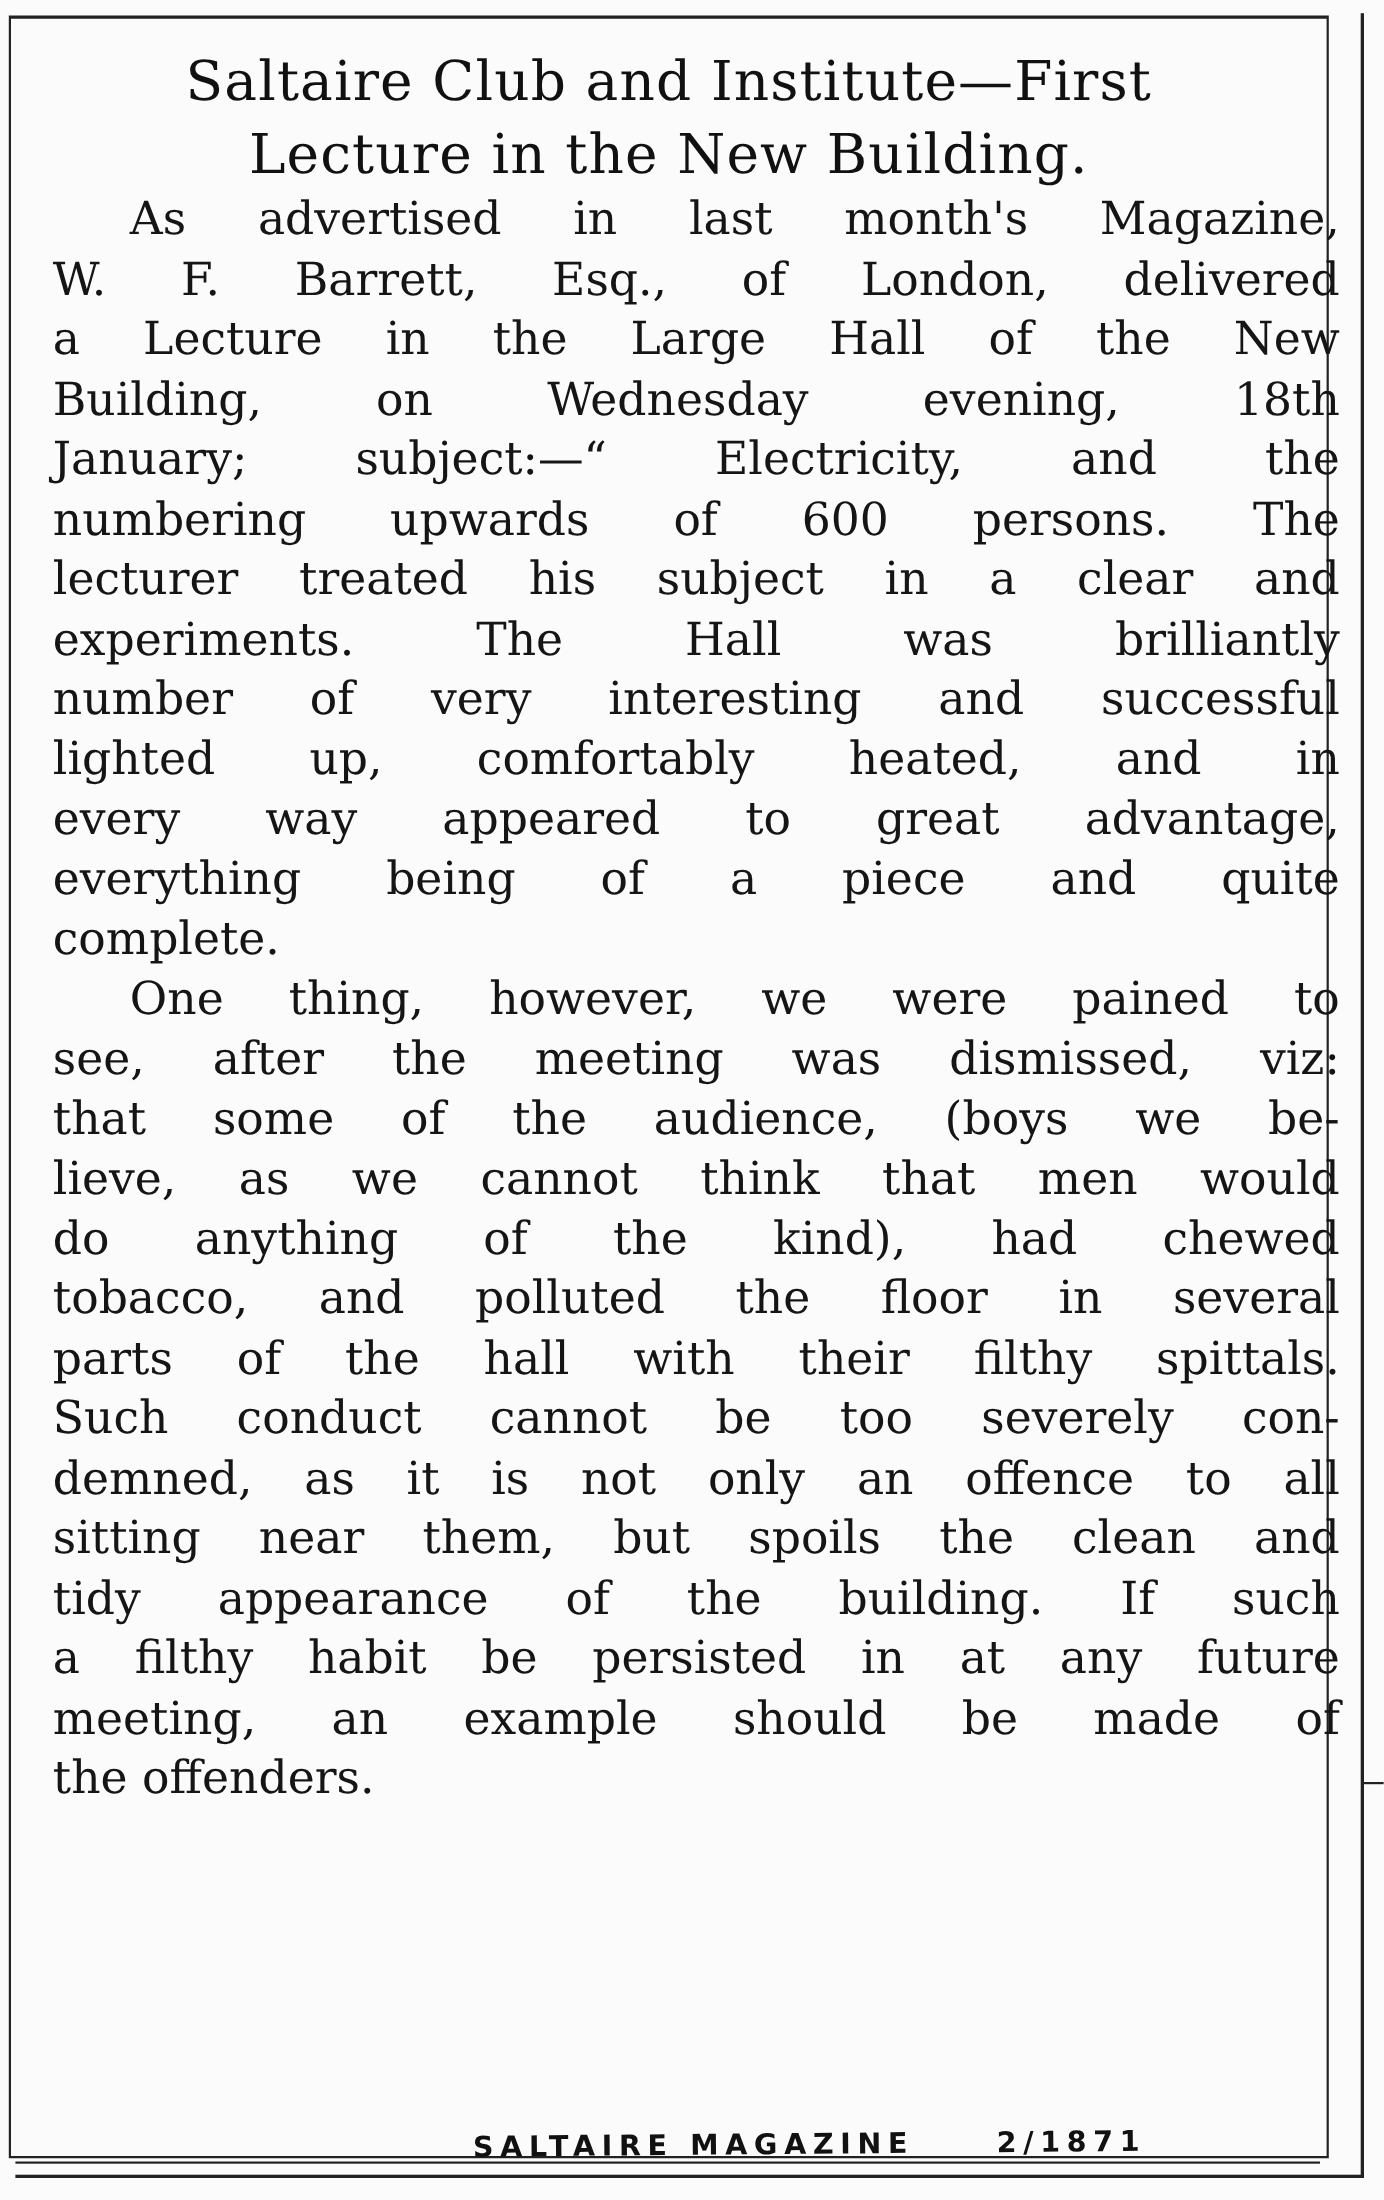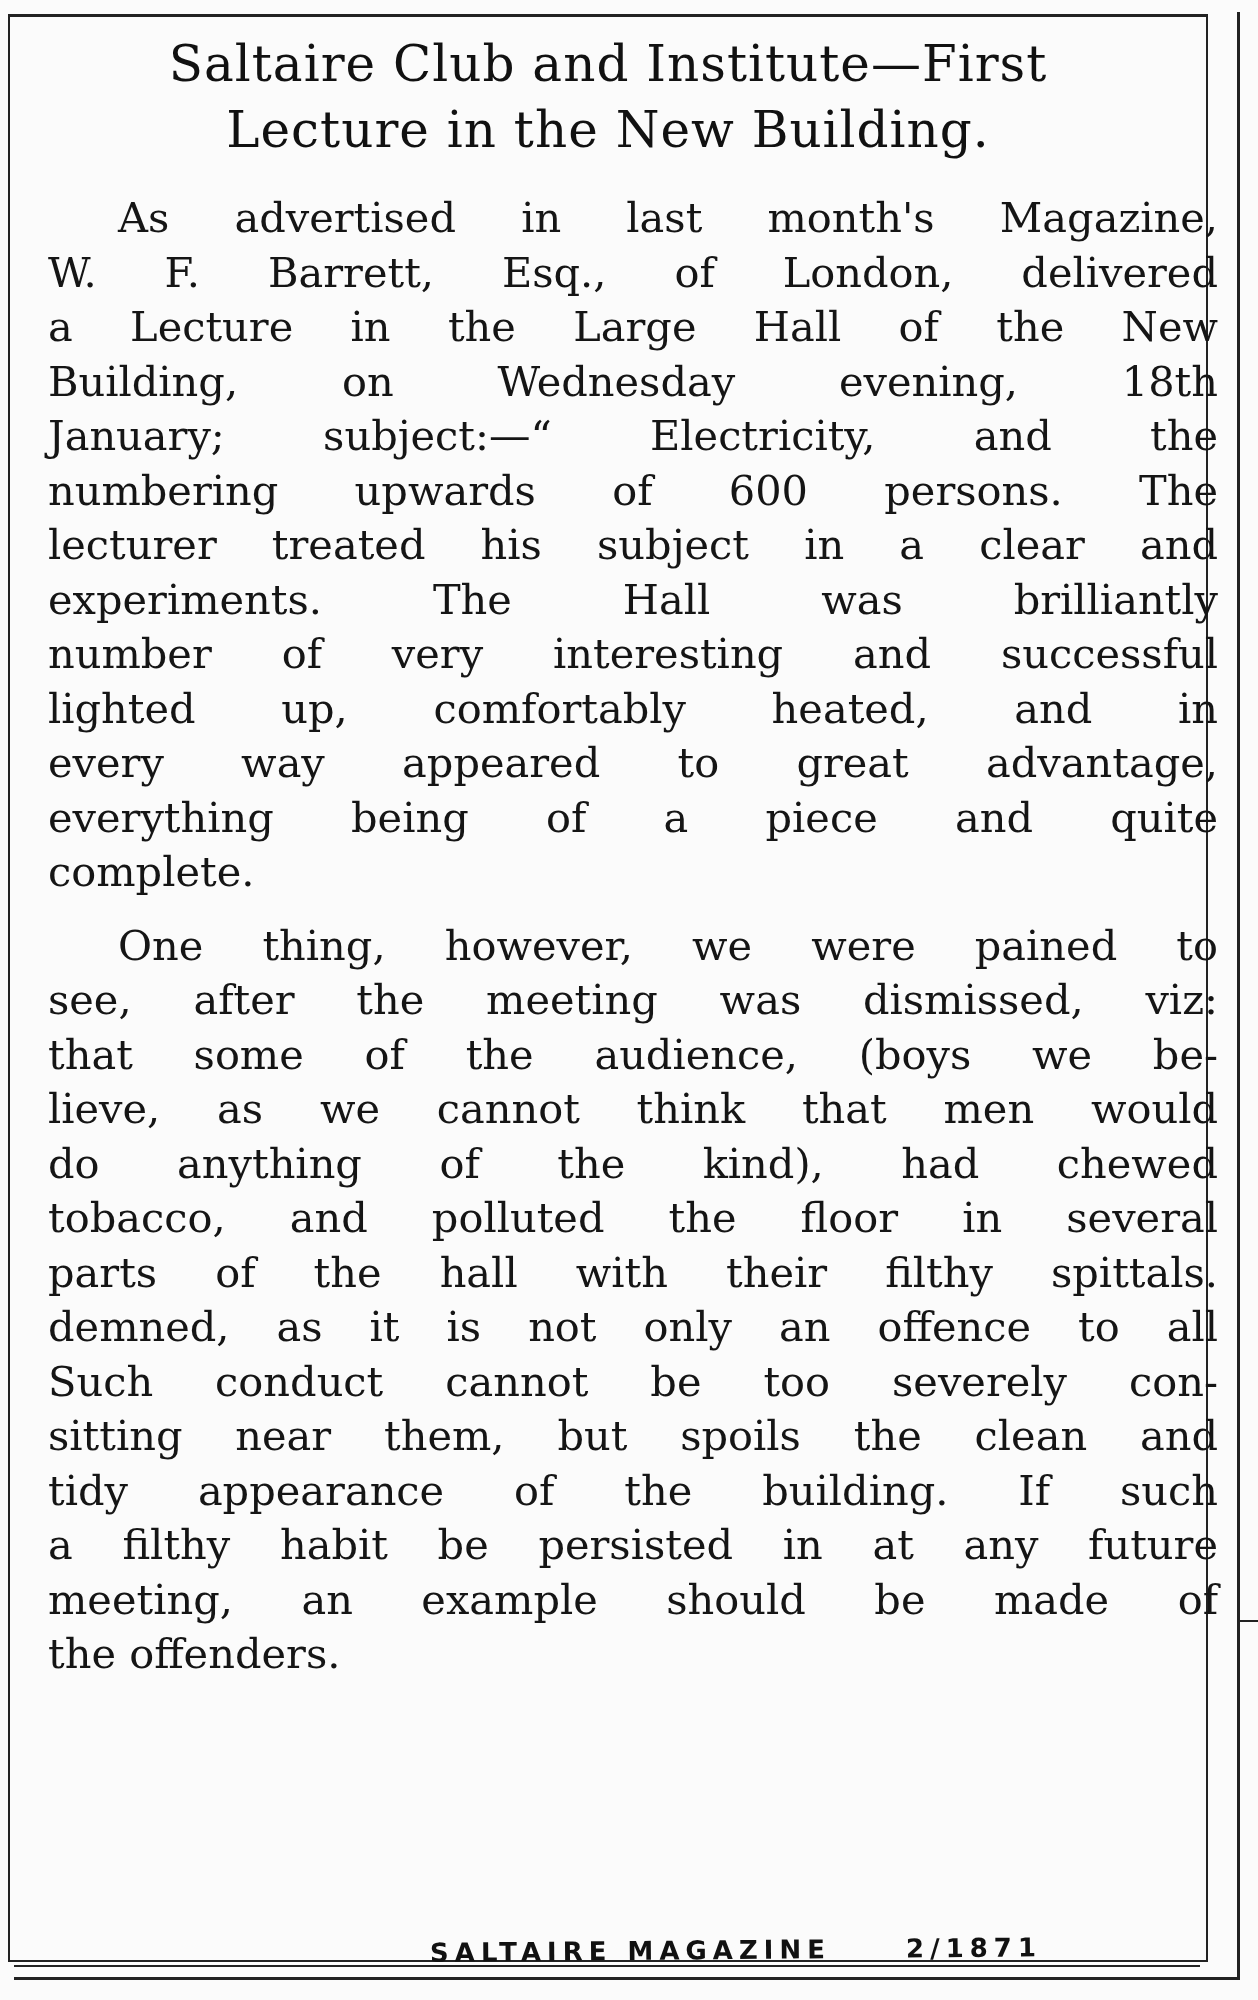--- a/index.html
+++ b/index.html
@@ -33,21 +33,21 @@
       height: 1948px;
       border: 2px solid #222;
       border-top-width: 3px;
       box-sizing: border-box;
     }
     .headline {
       text-align: center;
       font-size: 50px;
       line-height: 66px;
       letter-spacing: 1px;
-      margin-top: 14px;
+      margin-top: 24px;
       padding: 0 30px;
       font-weight: normal;
       color: #111;
     }
     .body-text {
       position: absolute;
       left: 48px;
       right: 40px;
       top: 172px;
       font-size: 41.5px;
@@ -59,21 +59,20 @@
       display: block;
       text-align: justify;
       text-align-last: justify;
       white-space: nowrap;
     }
     .body-text .line.last {
       text-align-last: left;
     }
     .body-text .line.indent {
       padding-left: 70px;
-      margin-top: 19px;
     }
     .annotation {
       position: absolute;
       left: 430px;
       top: 1935px;
       font-family: "DejaVu Sans", sans-serif;
       font-size: 26px;
       letter-spacing: 6px;
       font-weight: bold;
       color: #111;
@@ -130,22 +129,22 @@
     <span class="line last">complete.</span>
   </div>
   <div>
     <span class="line indent">One thing, however, we were pained to</span>
     <span class="line">see, after the meeting was dismissed, viz:</span>
     <span class="line">that some of the audience, (boys we be-</span>
     <span class="line">lieve, as we cannot think that men would</span>
     <span class="line">do anything of the kind), had chewed</span>
     <span class="line">tobacco, and polluted the floor in several</span>
     <span class="line">parts of the hall with their filthy spittals.</span>
+    <span class="line">Such conduct cannot be too severely con-</span>
     <span class="line">demned, as it is not only an offence to all</span>
-    <span class="line">Such conduct cannot be too severely con-</span>
     <span class="line">sitting near them, but spoils the clean and</span>
     <span class="line">tidy appearance of the building. If such</span>
     <span class="line">a filthy habit be persisted in at any future</span>
     <span class="line">meeting, an example should be made of</span>
     <span class="line last">the offenders.</span>
   </div>
 </div>
 
 <div class="annotation">
   <span>SALTAIRE MAGAZINE</span>

